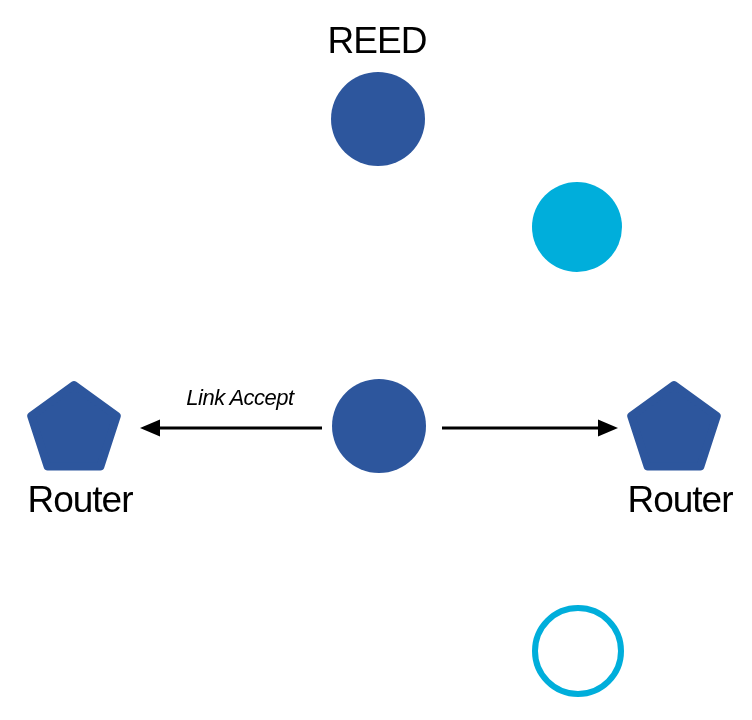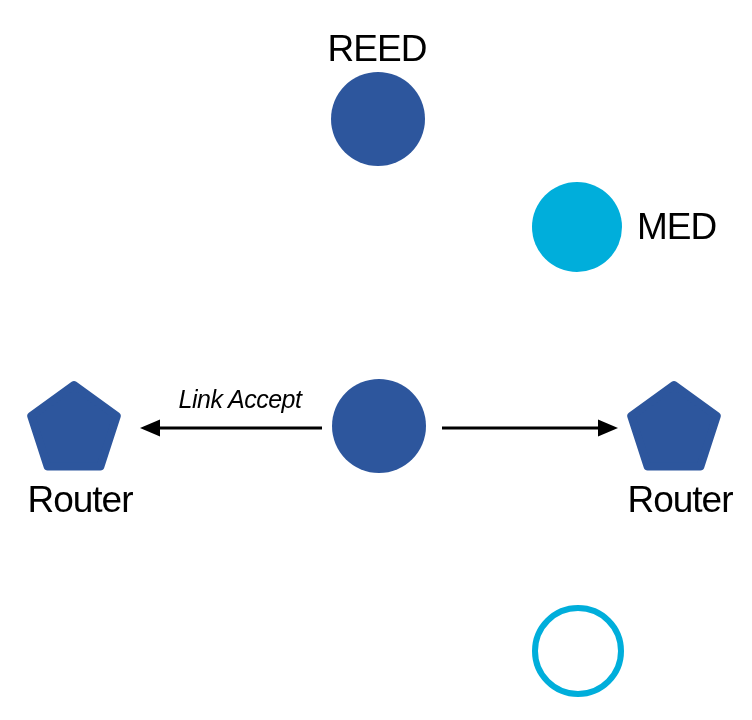--- a/index.html
+++ b/index.html
@@ -31,21 +31,21 @@
     line-height: 1;
     letter-spacing: -1px;
     white-space: nowrap;
   }
   .node-label.centered {
     transform: translateX(-50%);
   }
   .edge-label {
     position: absolute;
     color: #000000;
-    font-size: 25px;
+    font-size: 22px;
     font-style: italic;
     line-height: 1;
     letter-spacing: -0.5px;
     white-space: nowrap;
     transform: translateX(-50%);
   }
   .circle {
     position: absolute;
     border-radius: 50%;
   }
@@ -94,23 +94,22 @@
       <line x1="442" y1="428" x2="600" y2="428" stroke-width="3" stroke="#000000"></line>
       <polygon points="618,428 598,419.5 598,436.5" fill="#000000"></polygon>
     </g>
   </svg>
 
   <div class="circle reed"></div>
   <div class="circle med"></div>
   <div class="circle center-node"></div>
   <div class="ring sed"></div>
 
-  <div class="node-label centered" style="left:377px; top:30px;">REED</div>
+  <div class="node-label centered" style="left:377px; top:22px;">REED</div>
 
-  <div class="node-label" style="left:637px; top:208px;">MED</div>
 
   <div class="node-label centered" style="left:80px; top:481px;">Router</div>
 
   <div class="node-label centered" style="left:680px; top:481px;">Router</div>
 
 
   <div class="edge-label" style="left:240px; top:387px;">Link Accept</div>
 
 </div>
 

